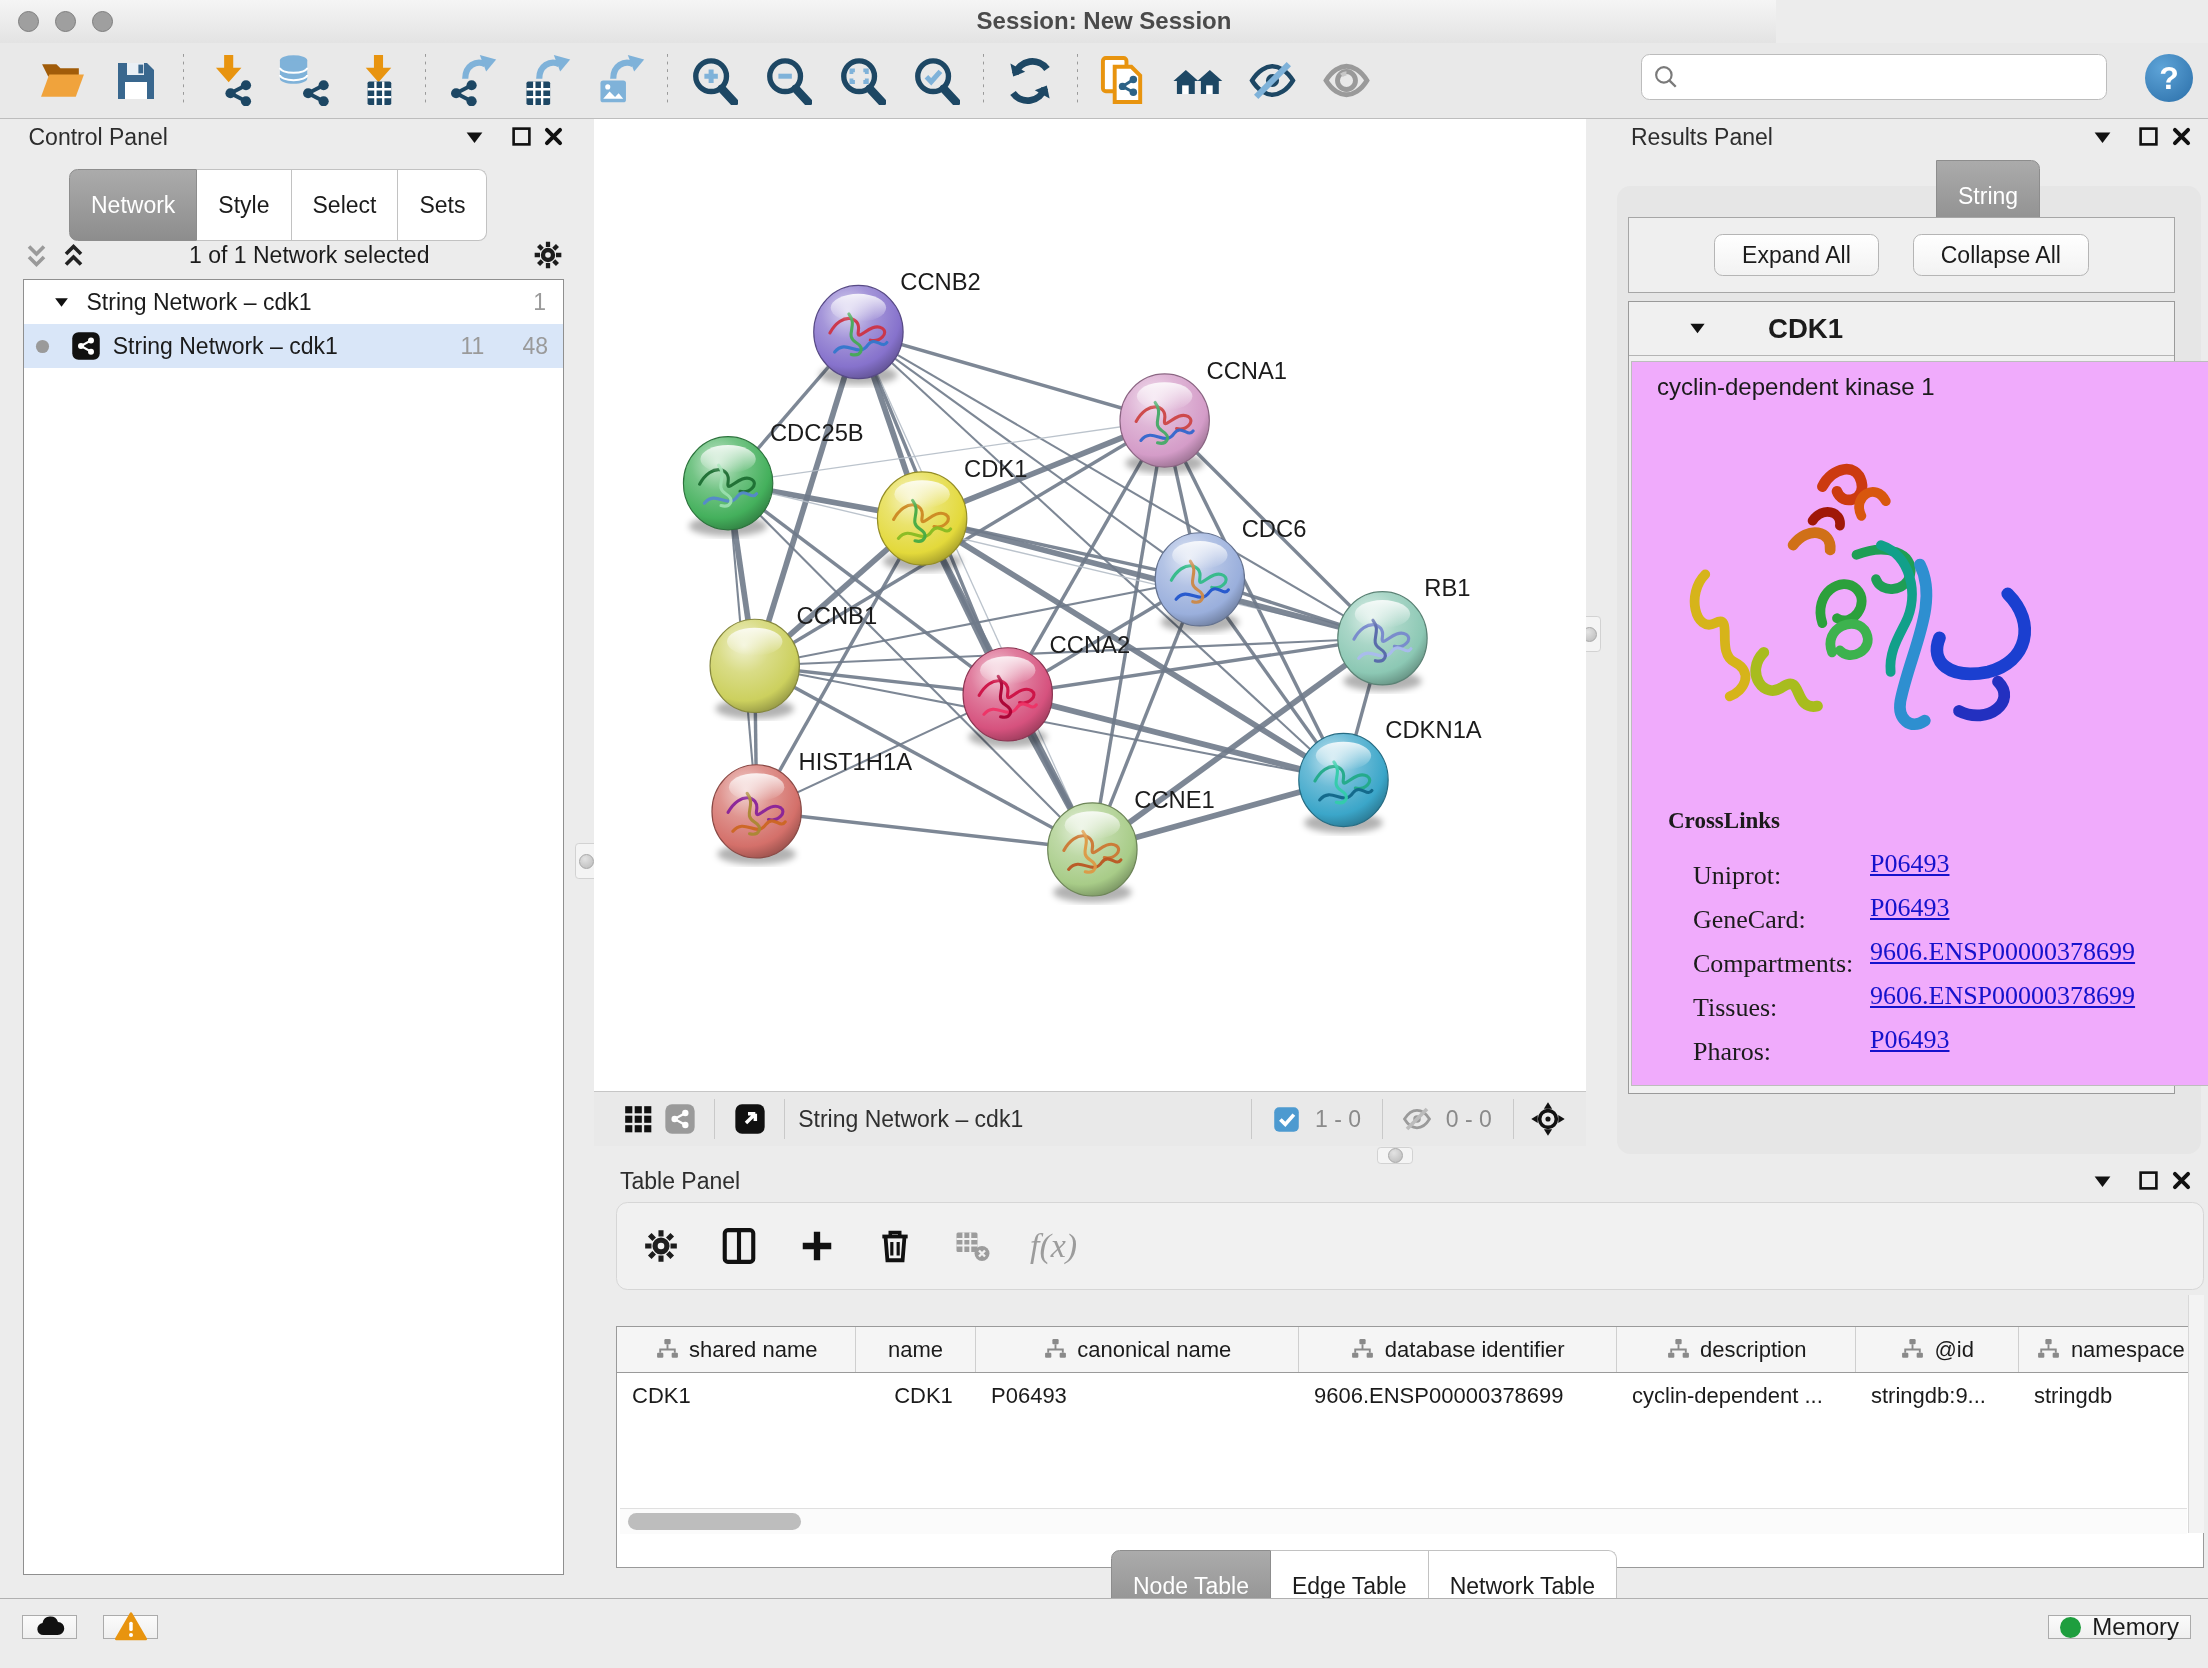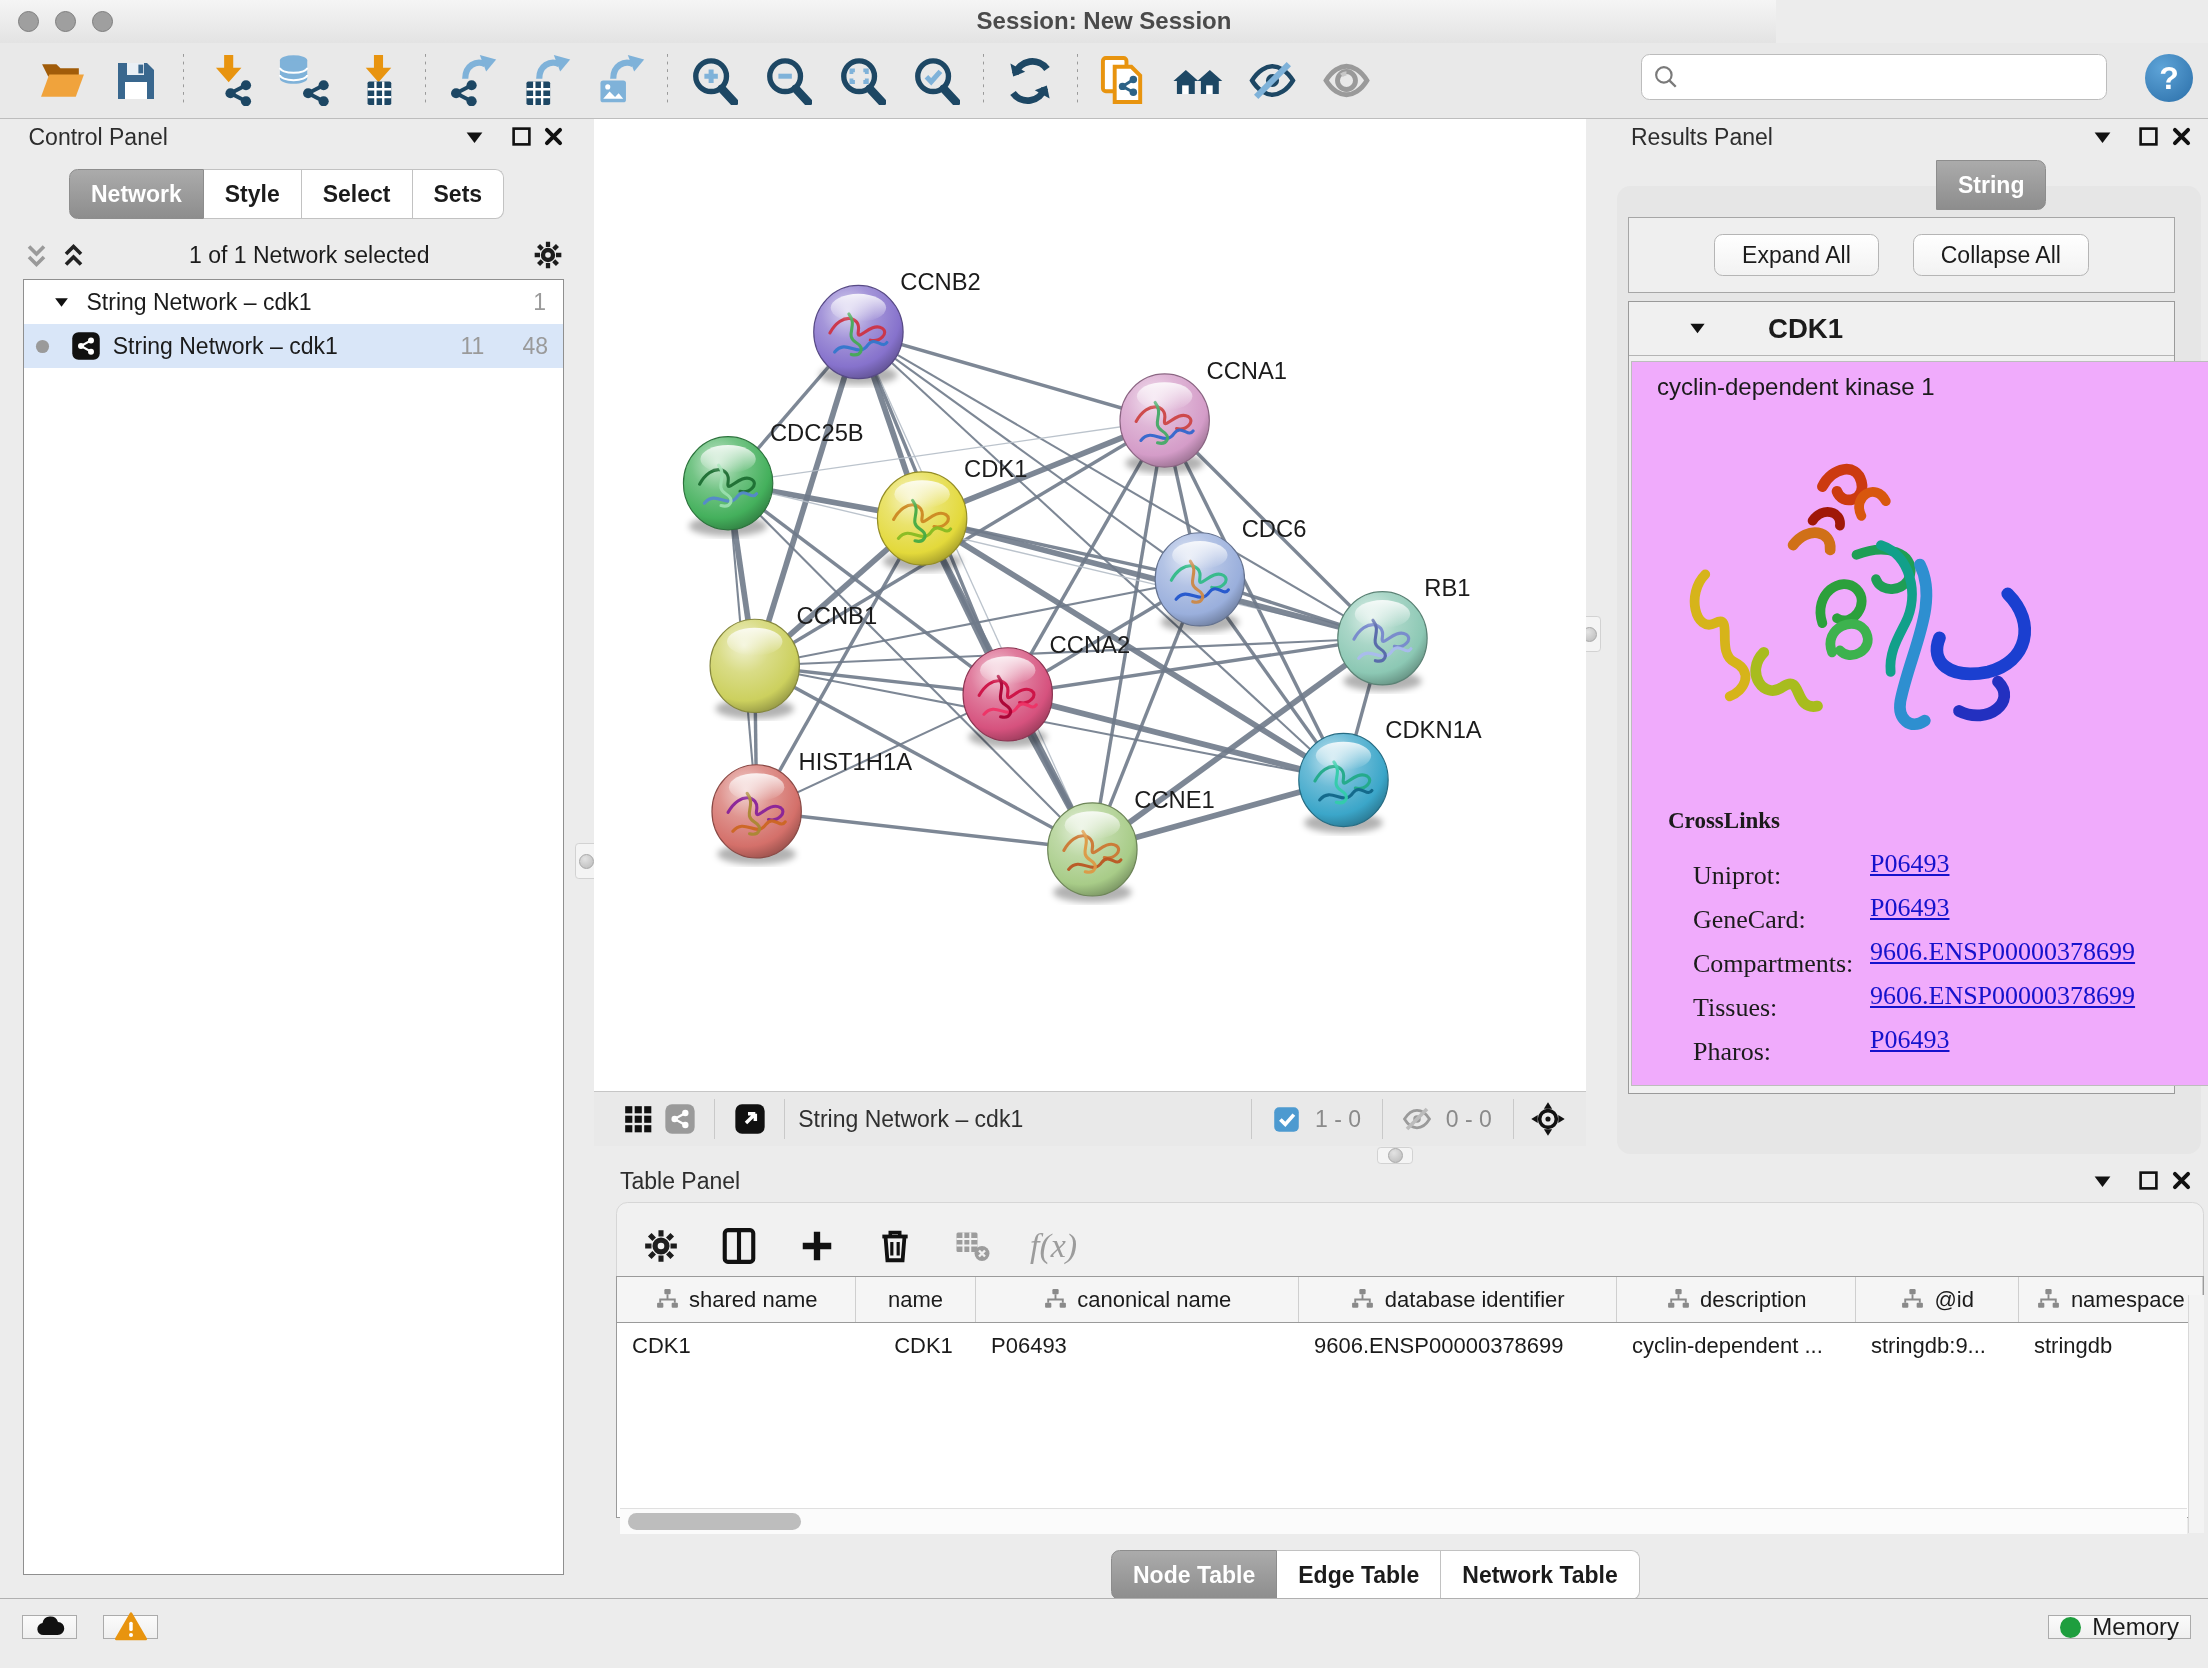--- a/index.html
+++ b/index.html
@@ -25,21 +25,21 @@
     font-family:"Liberation Sans",sans-serif;}
   .helpbtn{left:2145px;top:54px;width:48px;height:48px;border-radius:50%;
     background:radial-gradient(circle at 35% 30%,#5ea4d8,#2a6ea8);color:#fff;font-size:32px;
     font-weight:bold;display:flex;align-items:center;justify-content:center;}
   
   .panel-title{font-size:23px;color:#2d2d2d;}
   .win-ctrl{width:32px;height:28.5px;display:flex;align-items:center;justify-content:center;}
   
   .seg{display:flex;}
   .seg .tab{height:46px;display:flex;align-items:center;justify-content:center;
-    background:#fff;border:1px solid #c2c2c2;border-left:none;font-size:23px;padding:1px 21px;font-weight:bold;}
+    background:#fff;border:1px solid #c2c2c2;border-left:none;font-size:23px;padding:12px 21px;}
   .seg .tab:first-child{border-left:1px solid #c2c2c2;border-radius:8.6px 0 0 8.6px;}
   .seg .tab:last-child{border-radius:0 8.6px 8.6px 0;}
   .seg .tab.sel{background:linear-gradient(#ababab,#8d8d8d);color:#fff;border-color:#8d8d8d;}
   
   .cp-selbar{left:23px;top:234px;width:541px;height:42px;display:flex;align-items:center;}
   .cp-listbox{left:23px;top:279px;width:541px;height:1296px;background:#fff;
     border:1.9px solid #8f8f8f;box-sizing:border-box;}
   .tree-row{height:44px;display:flex;align-items:center;font-size:23px;}
   .tree-row .grow{flex:1;}
   .tree-count{color:#9a9a9a;font-size:23px;}
@@ -68,21 +68,21 @@
   .serif{font-family:"Liberation Serif",serif;}
   .xl-row{display:flex;font-size:26px;height:44px;align-items:center;}
   .xl-label{width:177px;padding-left:61px;margin-top:24px;}
   .xl-link{color:#1512cc;text-decoration:underline;}
   
   .tp-toolbox{left:616px;top:1202px;width:1588px;height:88px;background:#f1f1f1;
     border:1px solid #d6d6d6;border-radius:11.4px;box-sizing:border-box;
     display:flex;align-items:center;padding-left:23px;gap:36px;}
   .tp-ico{width:42px;height:42px;display:flex;align-items:center;justify-content:center;}
   .fx{font-family:"Liberation Serif",serif;font-style:italic;font-size:34px;color:#9c9c9c;}
-  .table{left:616px;top:1276px;width:1588px;height:242px;background:#fff;
+  .table{left:616px;top:1326px;width:1588px;height:242px;background:#fff;
     border:1.9px solid #9a9a9a;box-sizing:border-box;overflow:hidden;}
   .thead{display:flex;height:46px;background:#f5f5f5;border-bottom:1.9px solid #9a9a9a;box-sizing:border-box;}
   .th{display:flex;align-items:center;justify-content:center;gap:9.5px;font-size:22px;
     border-right:1px solid #cfcfcf;box-sizing:border-box;overflow:hidden;white-space:nowrap;}
   .trow{display:flex;height:46px;align-items:center;}
   .td{font-size:22px;padding-left:15px;box-sizing:border-box;overflow:hidden;white-space:nowrap;}
   .hscroll{left:620px;top:1508px;width:1567px;height:25px;background:#fbfbfb;border-top:1px solid #e0e0e0;}
   .hthumb{left:7.6px;top:3.8px;width:173px;height:17px;border-radius:8.6px;background:#bdbdbd;}
   .vscroll{left:2188px;top:1295px;width:15px;height:238px;background:#f3f3f3;border-left:1px solid #d8d8d8;}
   

